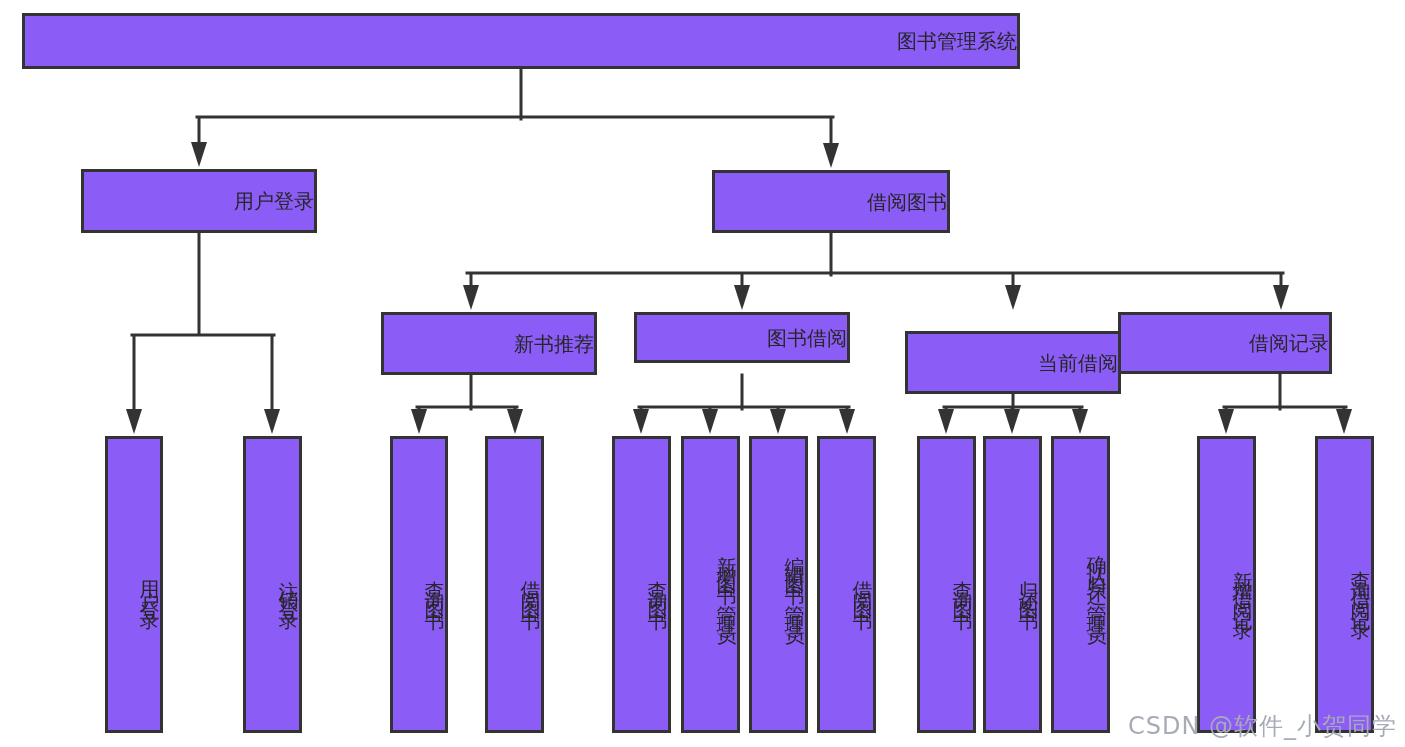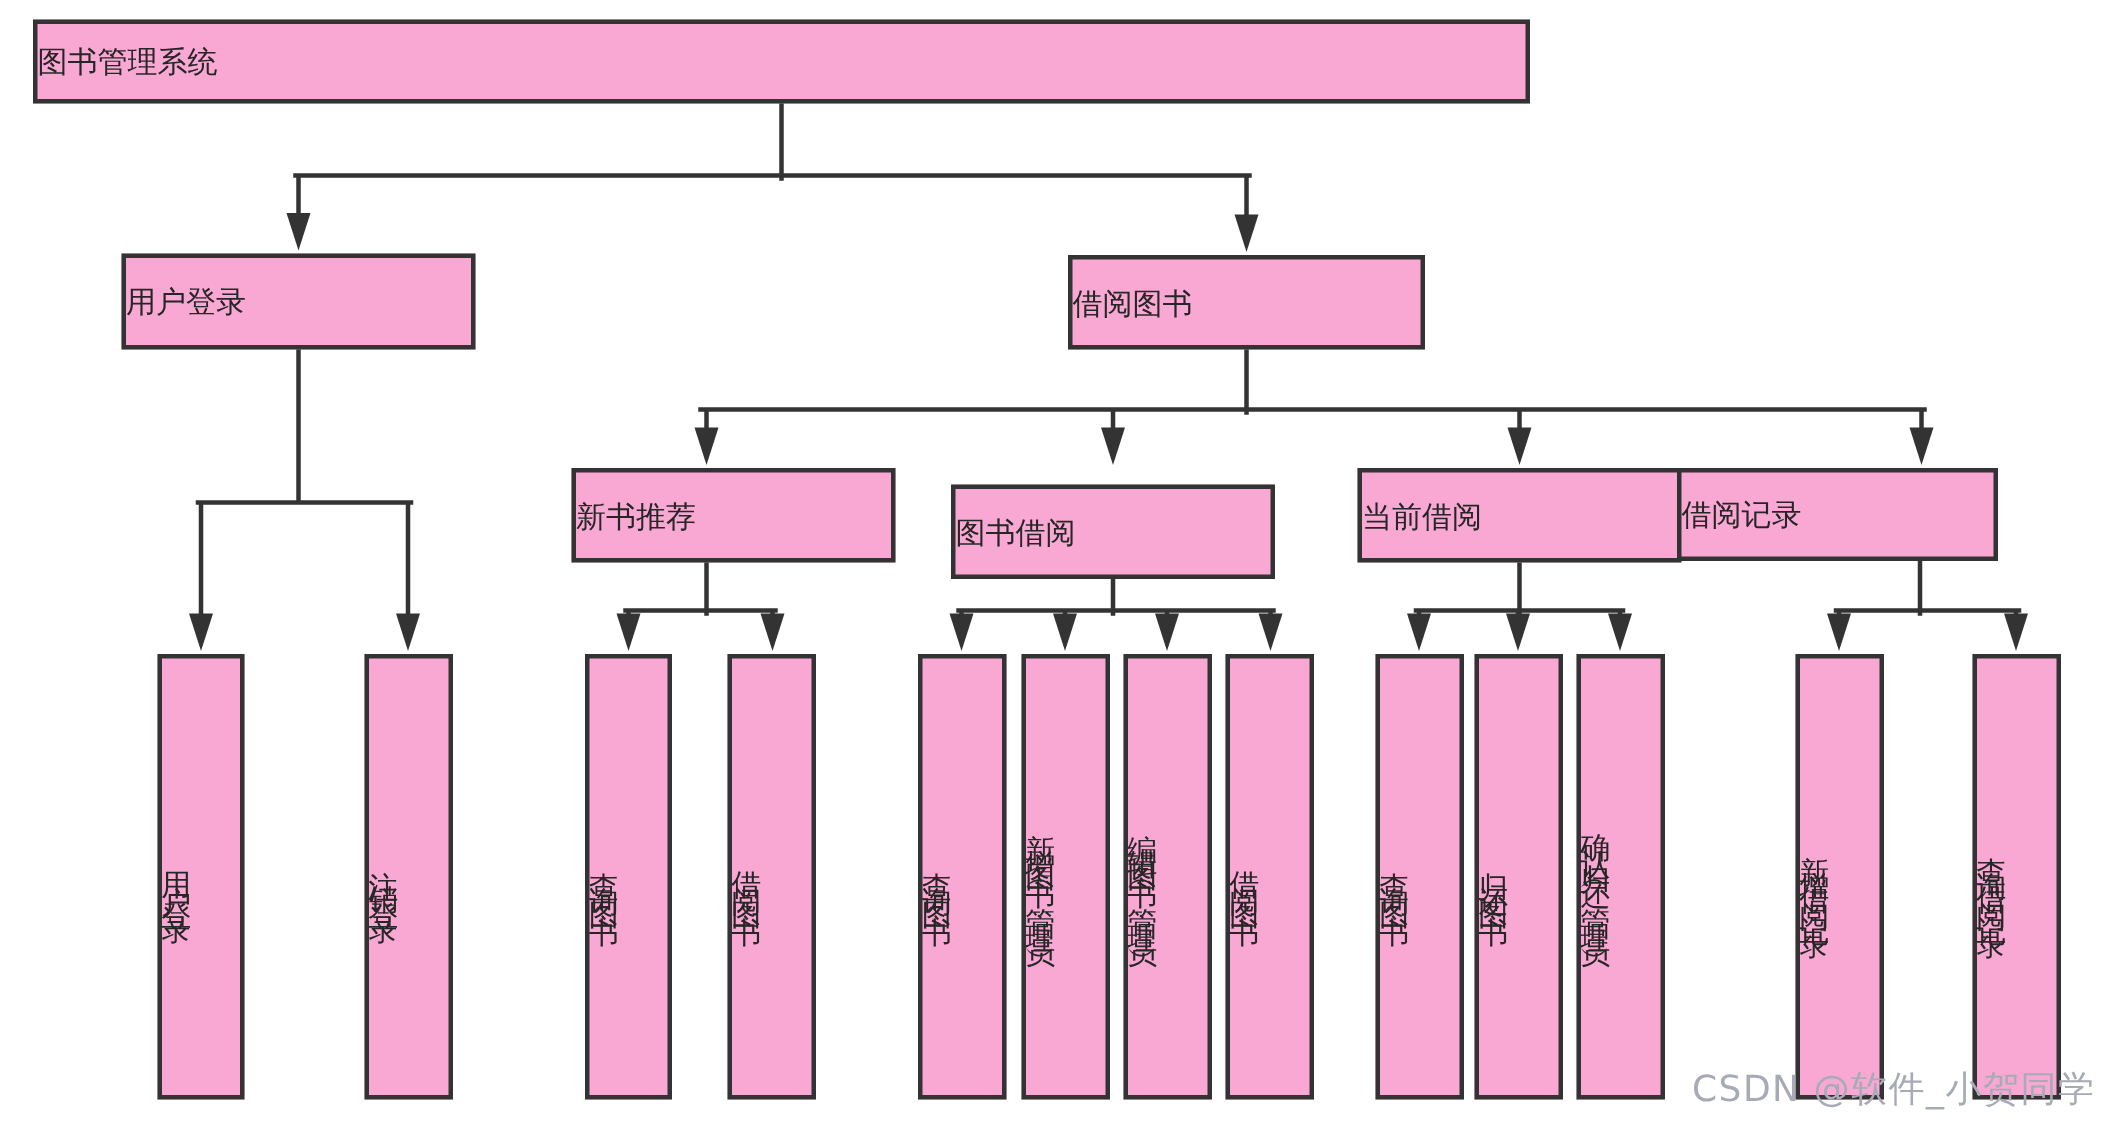--- a/index.html
+++ b/index.html
@@ -11,26 +11,26 @@
     font-family: "DejaVu Sans", "Liberation Sans", sans-serif;
     overflow: hidden;
   }
   .connectors {
     position: absolute;
     left: 0; top: 0;
     z-index: 1;
   }
   .node {
     position: absolute;
-    background: #f9a8d4;
+    background: #8b5cf6;
     border: 3px solid #333333;
     box-sizing: border-box;
     display: flex;
     align-items: center;
-    justify-content: flex-start;
+    justify-content: flex-end;
     z-index: 2;
     color: #262626;
     font-size: 20px;
     line-height: 1;
     white-space: nowrap;
   }
   .leaf .lbl {
     writing-mode: vertical-rl;
     text-orientation: mixed;
     letter-spacing: 10px;
@@ -92,24 +92,24 @@
   <div class="node" style="left:81px;top:169px;width:236px;height:64px">
     <span class="lbl">用户登录</span>
   </div>
   <div class="node" style="left:712px;top:170px;width:238px;height:63px">
     <span class="lbl">借阅图书</span>
   </div>
 
   <div class="node" style="left:381px;top:312px;width:216px;height:63px">
     <span class="lbl">新书推荐</span>
   </div>
-  <div class="node" style="left:634px;top:323px;width:216px;height:63px">
+  <div class="node" style="left:634px;top:312px;width:216px;height:51px">
     <span class="lbl">图书借阅</span>
   </div>
-  <div class="node" style="left:905px;top:312px;width:216px;height:63px">
+  <div class="node" style="left:905px;top:331px;width:216px;height:63px">
     <span class="lbl">当前借阅</span>
   </div>
   <div class="node" style="left:1118px;top:312px;width:214px;height:62px">
     <span class="lbl">借阅记录</span>
   </div>
 
   <div class="node leaf" style="left:105px;top:436px;width:58px;height:297px">
     <span class="lbl">用户登录</span>
   </div>
   <div class="node leaf" style="left:243px;top:436px;width:59px;height:297px">

